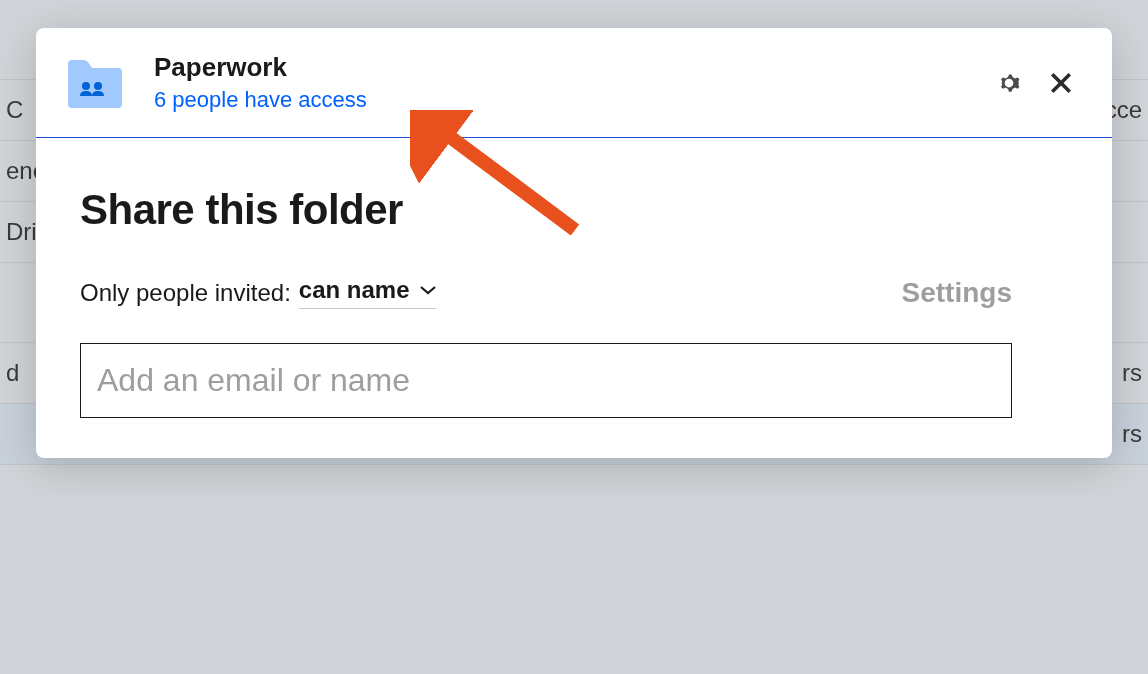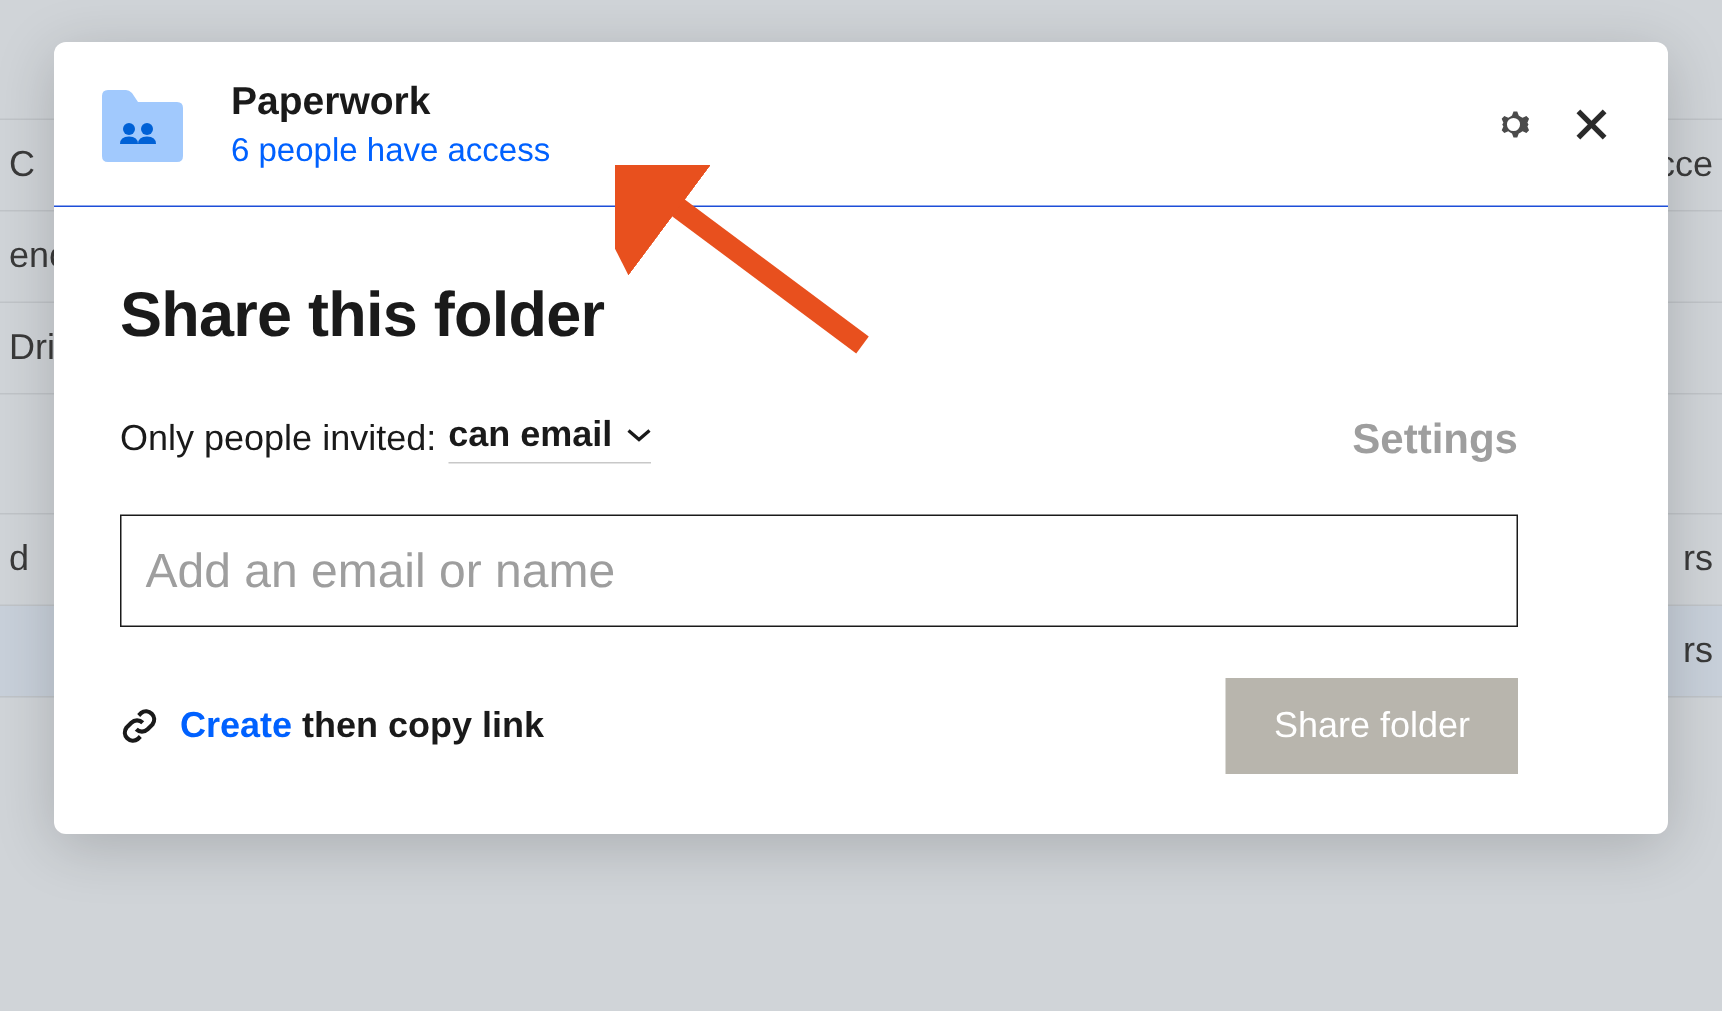--- a/index.html
+++ b/index.html
@@ -217,46 +217,31 @@
     </div>
   </div>
 
   <div class="modal-body">
     <h1 class="body-title">Share this folder</h1>
 
     <div class="perm-row">
       <div class="perm-left">
         <span class="perm-label">Only people invited:</span>
         <span class="perm-select">
-          <span>can email</span>
+          <span>can name</span>
           <svg class="chevron" viewBox="0 0 16 10" fill="none" stroke="#1a1a1a" stroke-width="2.2">
             <polyline points="1,2 8,8 15,2"></polyline>
           </svg>
         </span>
       </div>
       <span class="settings-link">Settings</span>
     </div>
 
     <input class="email-input" type="text" placeholder="Add an email or name" style="">
 
-    <div class="footer-row">
-      <div class="link-area">
-        <span class="link-icon">
-          <svg viewBox="0 0 24 24" width="26" height="26" fill="none" stroke="currentColor" stroke-width="2.6">
-            <path d="M10 14a5 5 0 0 0 7 0l3-3a5 5 0 0 0-7-7l-1.5 1.5"></path>
-            <path d="M14 10a5 5 0 0 0-7 0l-3 3a5 5 0 0 0 7 7l1.5-1.5"></path>
-          </svg>
-        </span>
-        <span>
-          <span class="create-word">Create</span>
-          <span class="copy-text">then copy link</span>
-        </span>
-      </div>
-      <button class="share-btn">Share folder</button>
-    </div>
   </div>
 </div>
 
 <svg class="annotation-arrow" width="200" height="140" viewBox="0 0 200 140">
   <defs>
     <marker id="arrowhead" markerWidth="8" markerHeight="8" refX="2" refY="4" orient="auto">
       <polygon points="0 0, 8 4, 0 8" fill="#e8501e"></polygon>
     </marker>
   </defs>
   <line x1="165" y1="120" x2="20" y2="12" stroke="#e8501e" stroke-width="14" marker-end="url(#arrowhead)"></line>

